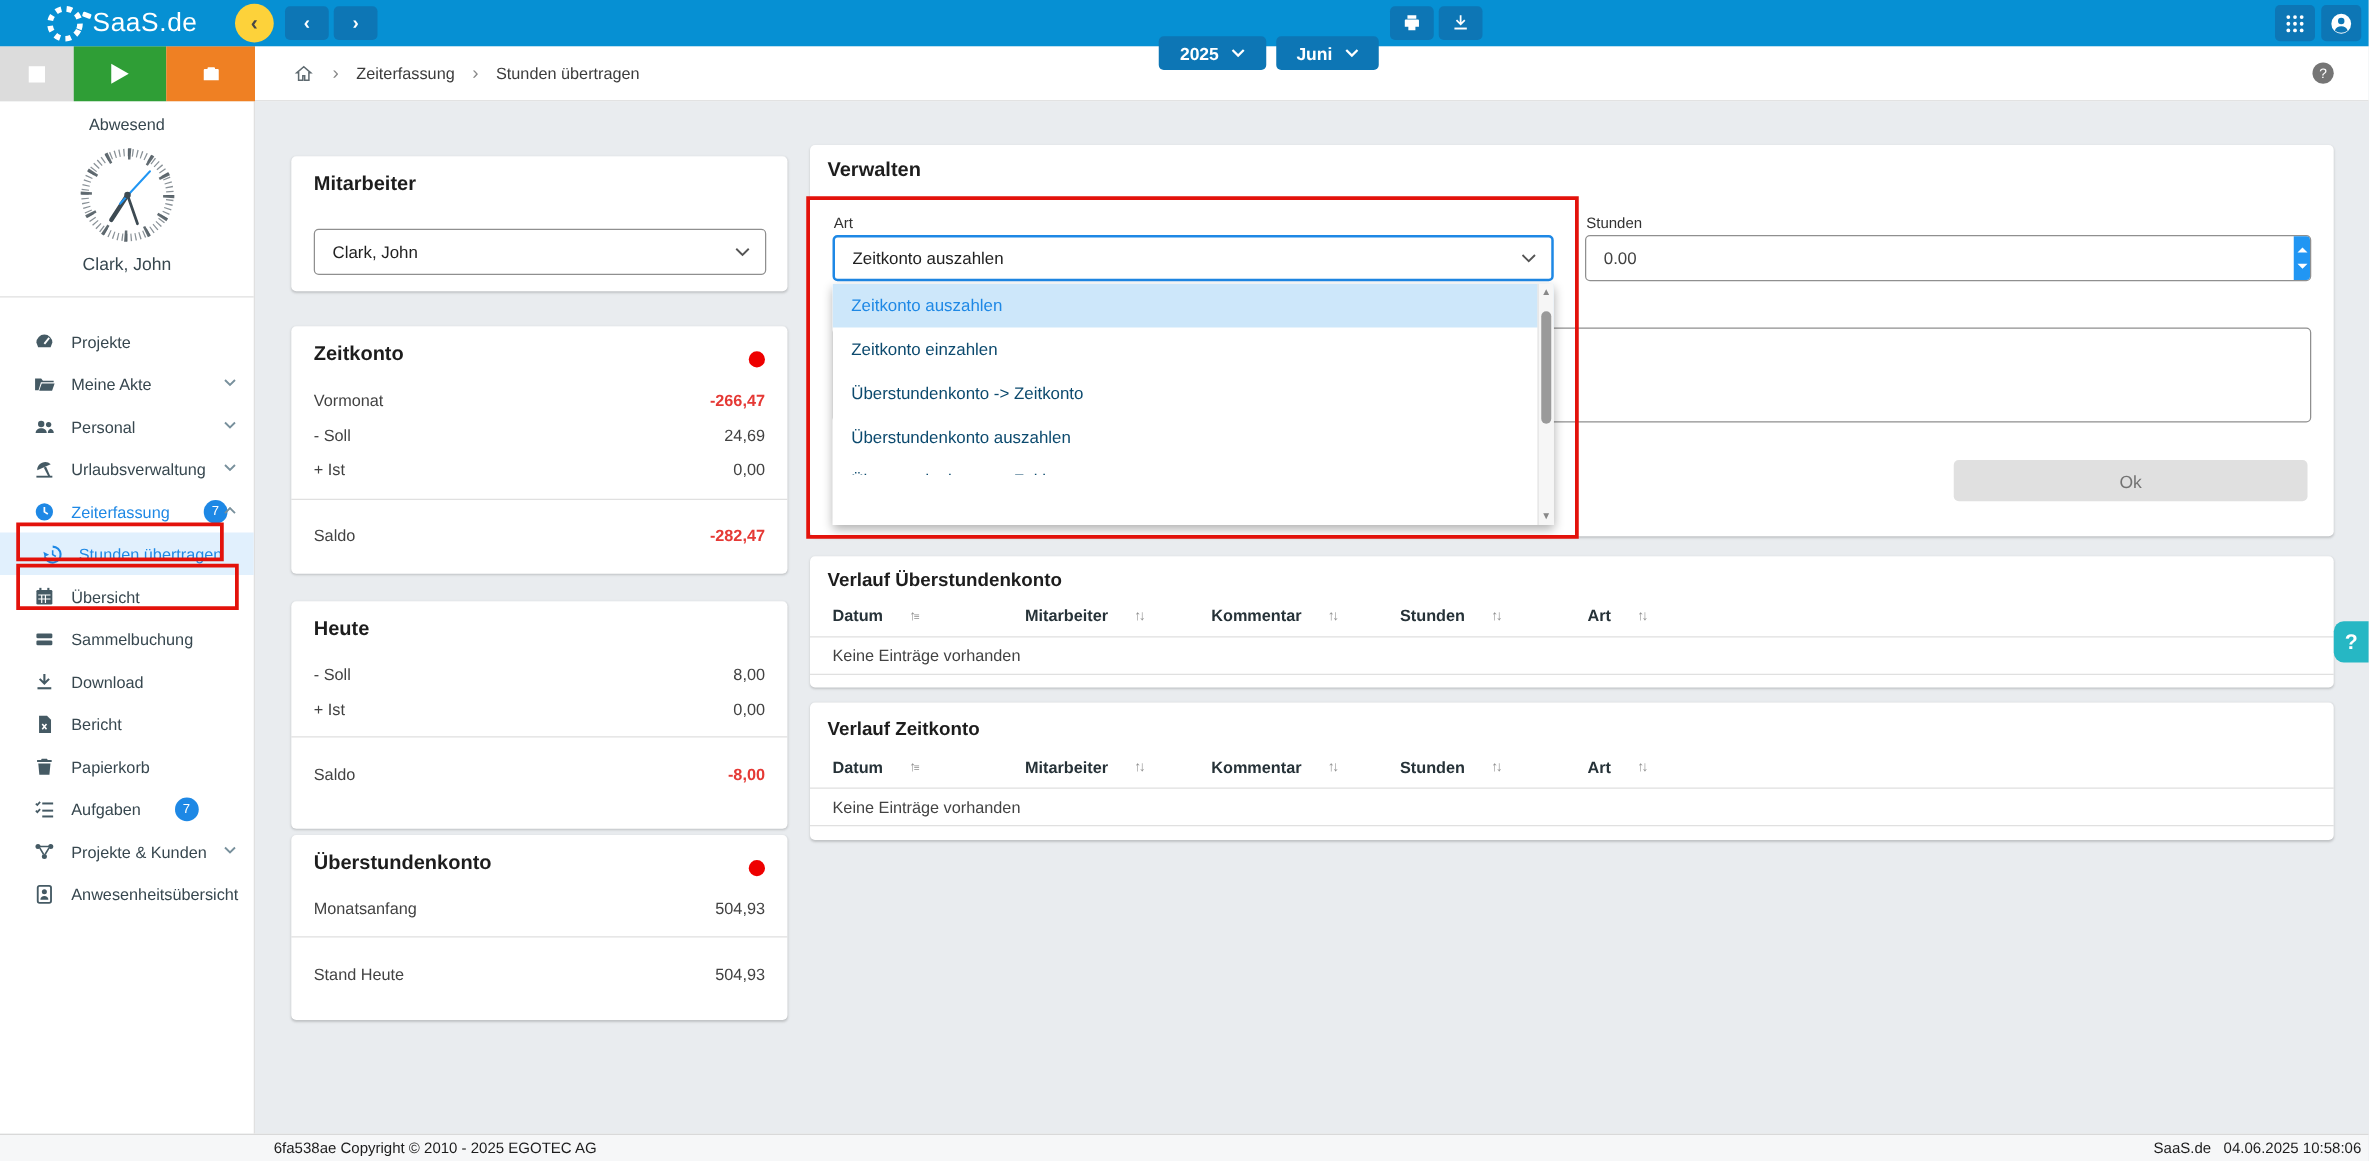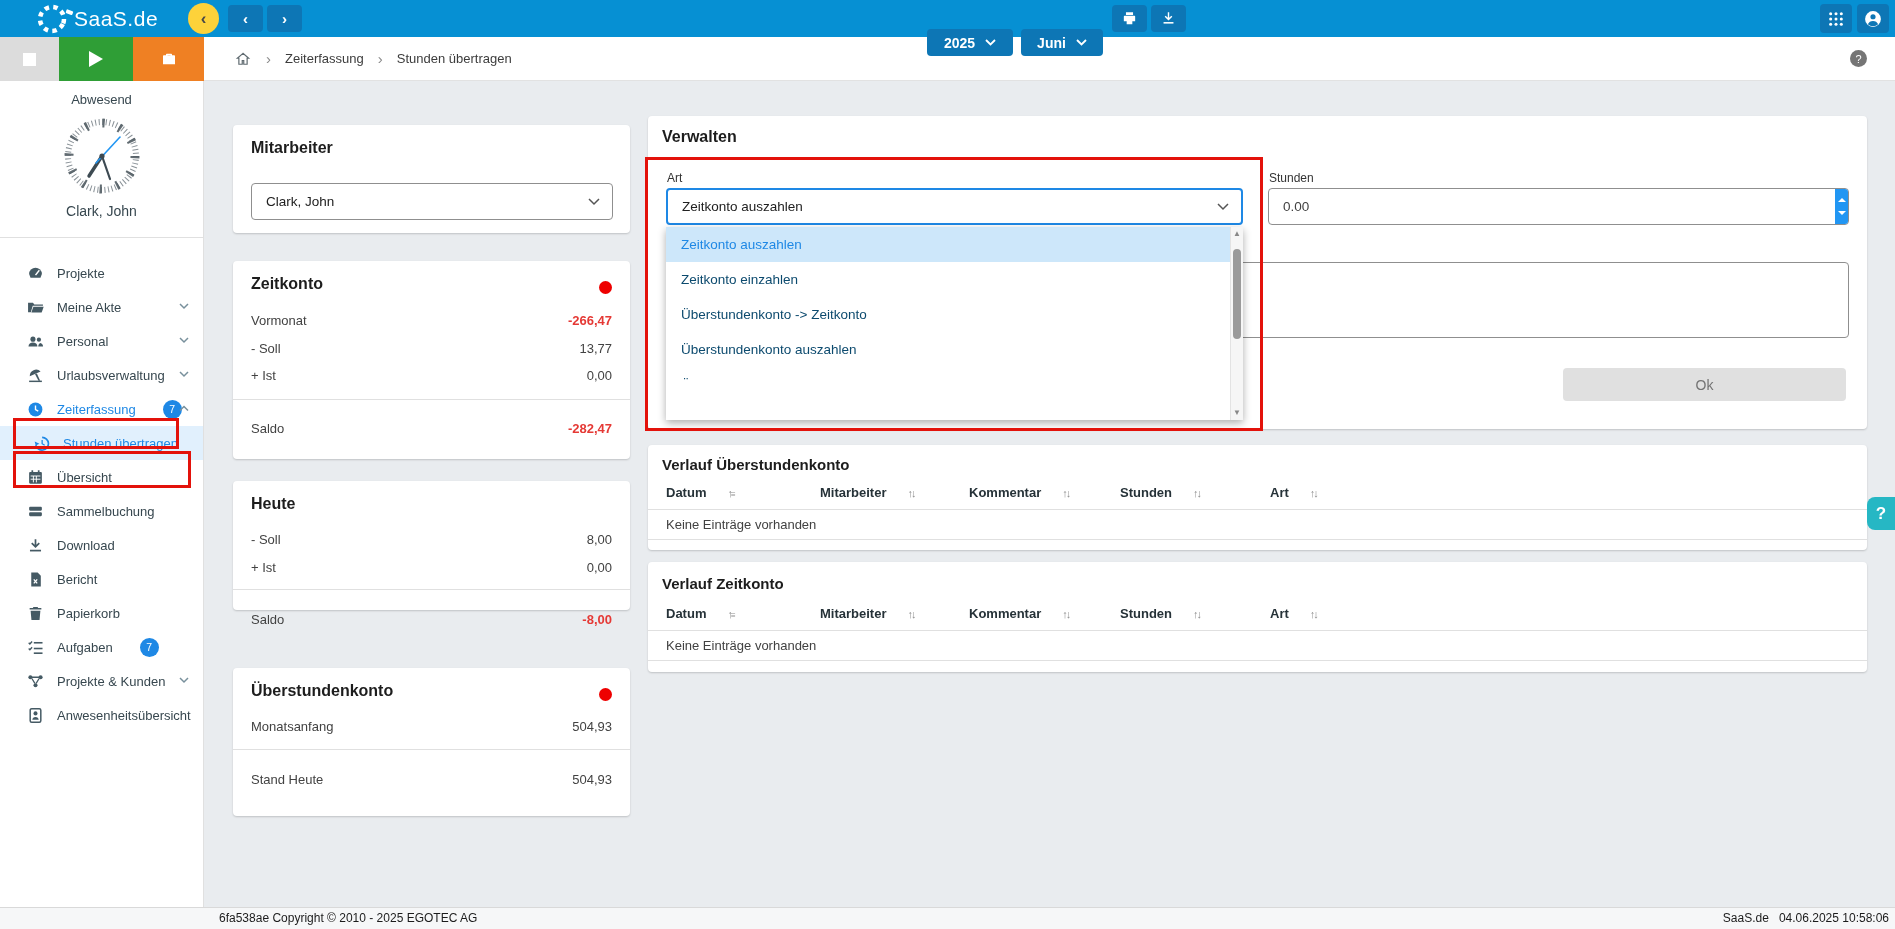--- a/index.html
+++ b/index.html
@@ -372,34 +372,34 @@
 
 <section class="card" style="left:233px; top:261px; width:397px; height:198px;">
   <div class="card-title">Zeitkonto</div>
   <span class="red-dot"></span>
   <div class="krow" style="top:52px;">
     <span>Vormonat</span>
       <span class="neg">-266,47</span>
   </div>
   <div class="krow" style="top:80px;">
     <span>- Soll</span>
-      <span>13,77</span>
+      <span>24,69</span>
   </div>
   <div class="krow" style="top:107px;">
     <span>+ Ist</span>
       <span>0,00</span>
   </div>
   <div class="cdiv" style="top:138px;"></div>
   <div class="krow" style="top:160px;">
     <span>Saldo</span>
       <span class="neg">-282,47</span>
   </div>
 </section>
 
-<section class="card" style="left:233px; top:481px; width:397px; height:129px;">
+<section class="card" style="left:233px; top:481px; width:397px; height:182px;">
   <div class="card-title">Heute</div>
   <div class="krow" style="top:51px;">
     <span>- Soll</span>
       <span>8,00</span>
   </div>
   <div class="krow" style="top:79px;">
     <span>+ Ist</span>
       <span>0,00</span>
   </div>
   <div class="cdiv" style="top:108px;"></div>

